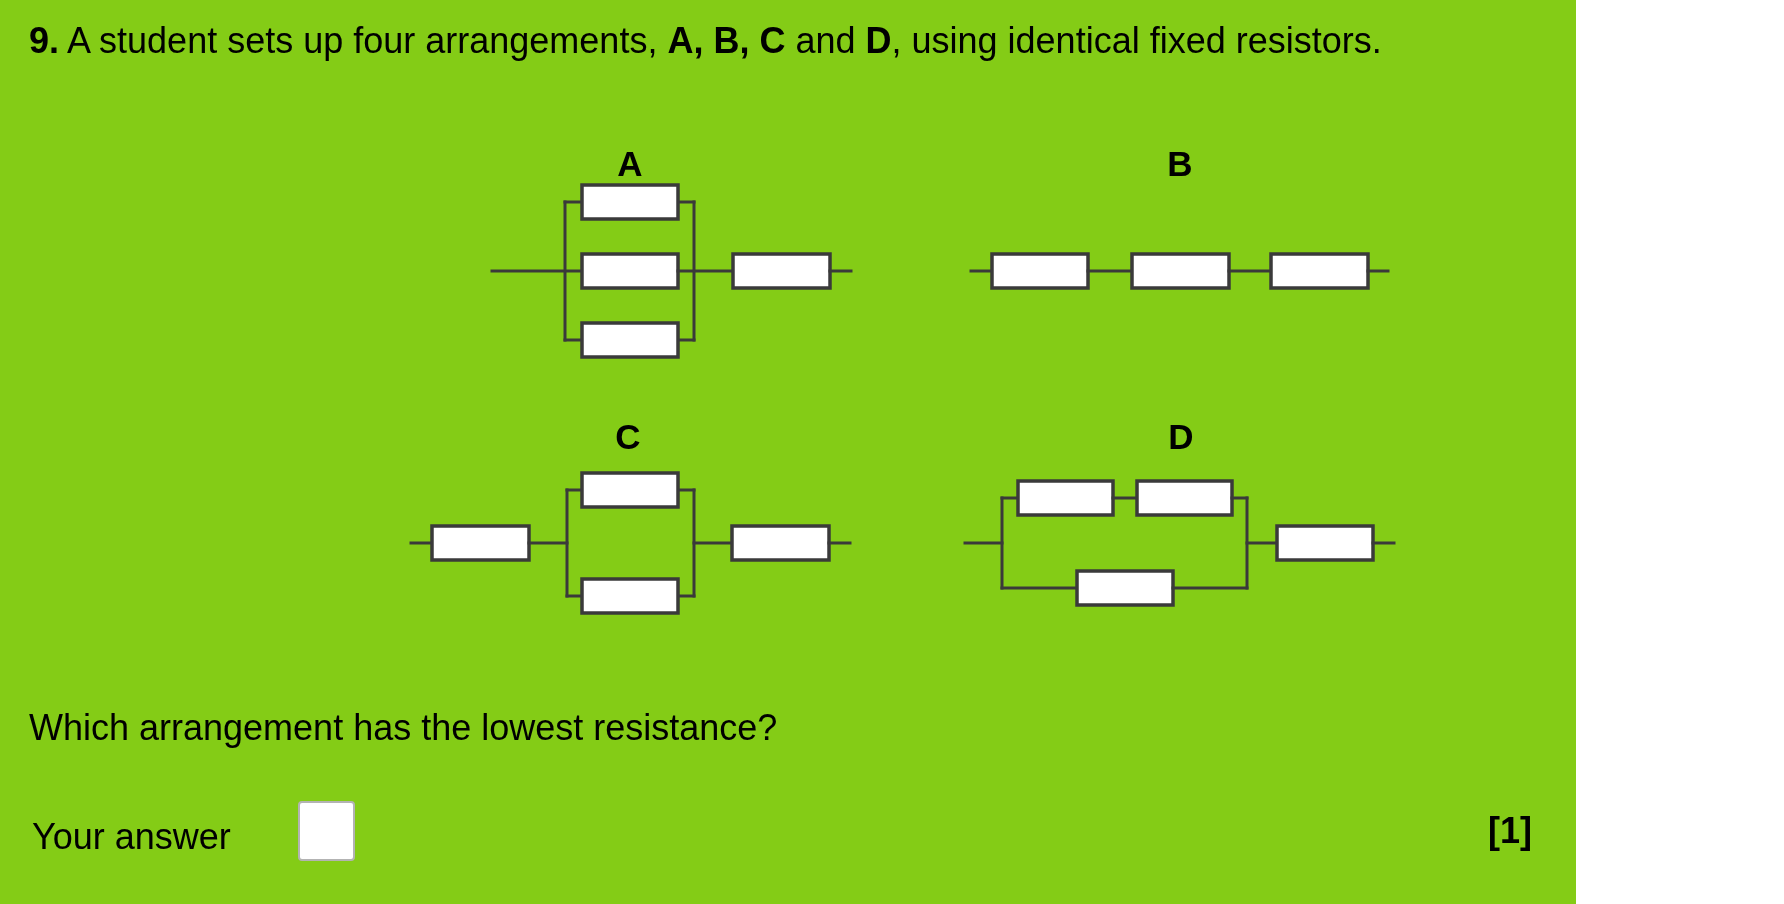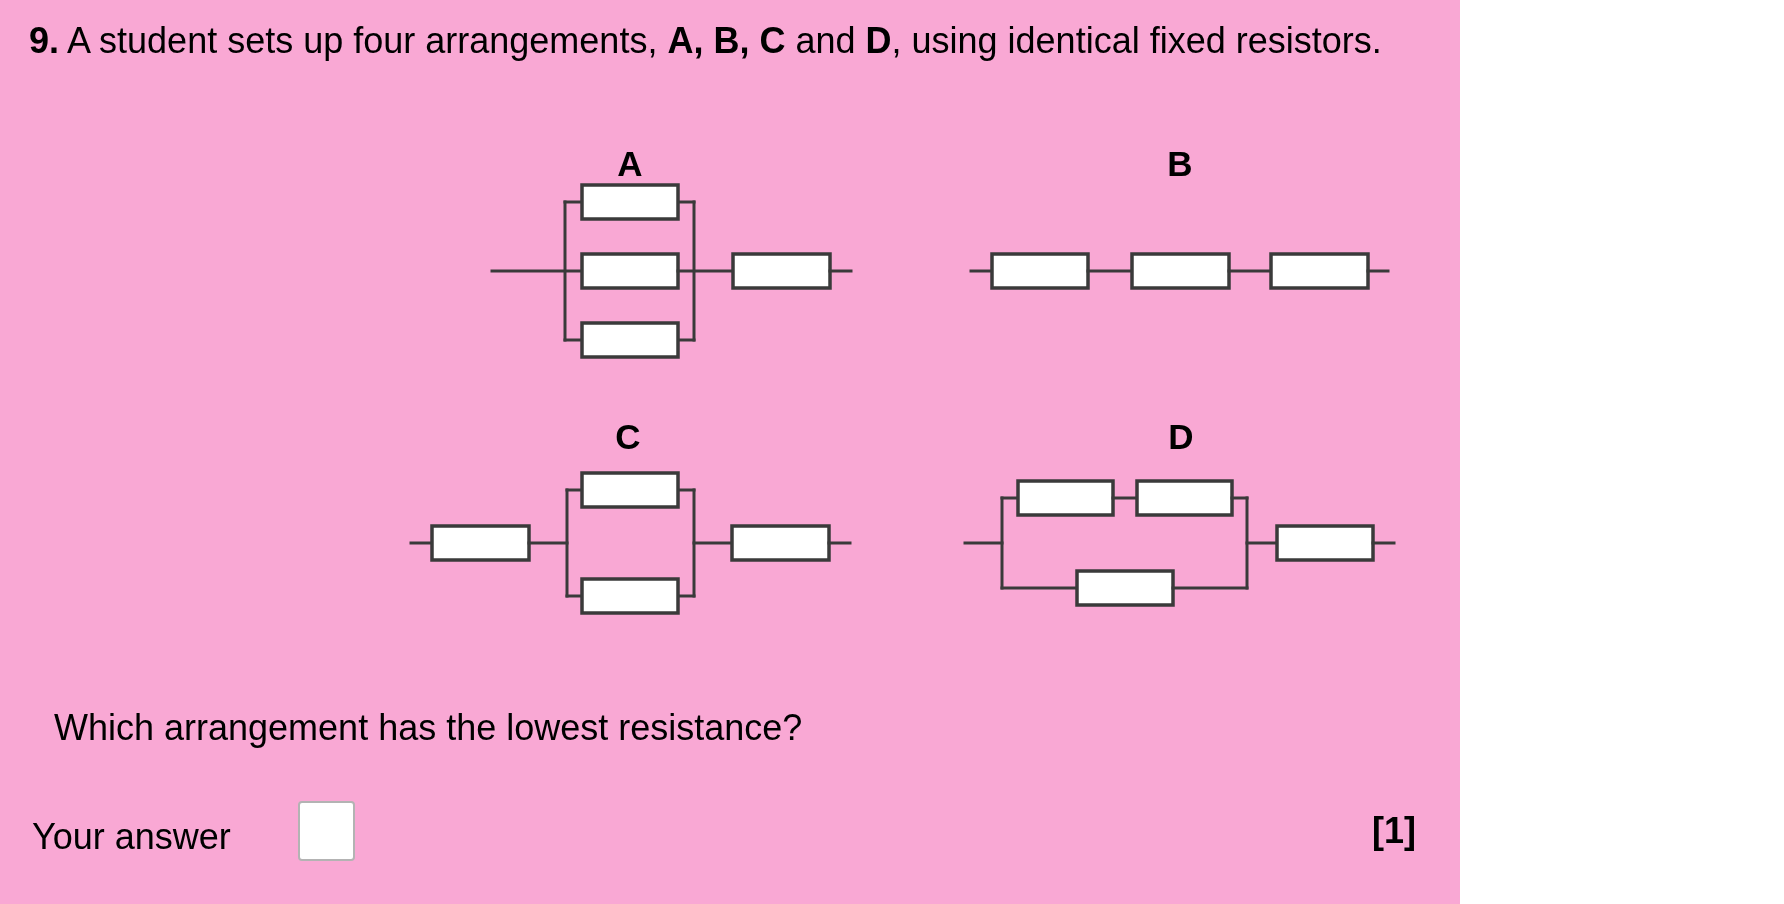--- a/index.html
+++ b/index.html
@@ -1,21 +1,21 @@
 <!DOCTYPE html>
 <html><head>
 <meta charset="utf-8">
 <style>
   * { margin: 0; padding: 0; box-sizing: border-box; }
   html, body { background: #ffffff; }
   .page {
     position: relative;
-    width: 1460px;
+    width: 1576px;
     height: 904px;
-    background: #f9a8d4;
+    background: #84cc16;
     font-family: "Liberation Sans", "DejaVu Sans", sans-serif;
     color: #000000;
     overflow: hidden;
   }
   .question-title {
     position: absolute;
     left: 29px;
     top: 19px;
     font-size: 36px;
     line-height: 1.2;
@@ -50,21 +50,20 @@
     stroke-width: 3.5;
     fill: #ffffff;
   }
   .prompt {
     position: absolute;
     left: 29px;
     top: 706px;
     font-size: 36px;
     line-height: 1.2;
     white-space: nowrap;
-    margin-left: 25px;
   }
   .answer-label {
     position: absolute;
     left: 32px;
     top: 808px;
     font-size: 36px;
     line-height: 1.2;
     margin-top: 7px;
   }
   .answer-box {

